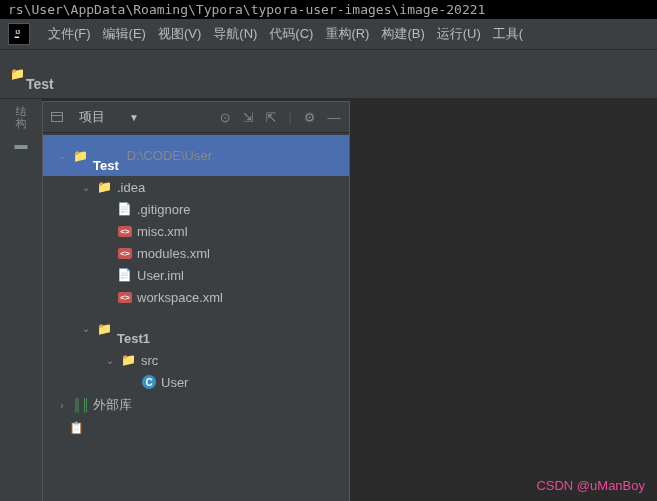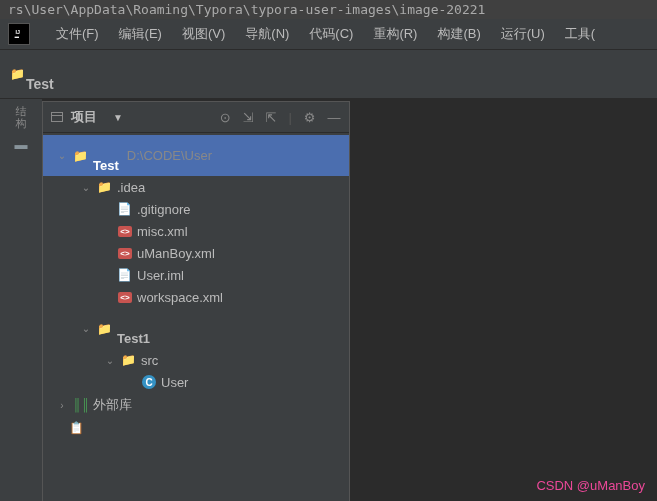--- a/index.html
+++ b/index.html
@@ -1,32 +1,32 @@
 <!DOCTYPE html>
 <html><head>
   <meta charset="utf-8">
   <style>
     * { margin: 0; padding: 0; box-sizing: border-box; font-family: 'Microsoft YaHei', Arial, sans-serif; }
     body { width: 657px; height: 501px; background: #2b2b2b; overflow: hidden; position: relative; }
     
-    .path-bar { background: #404040; color: #aaa; padding: 2px 8px; font-family: monospace; font-size: 13px; white-space: nowrap; overflow: hidden; }
+    .path-bar { background: #000000; color: #aaa; padding: 2px 8px; font-family: monospace; font-size: 13px; white-space: nowrap; overflow: hidden; }
     
-    .menu-bar { background: #3c3f41; display: flex; align-items: center; padding: 4px 8px; gap: 8px; color: #bbbbbb; font-size: 13px; border-bottom: 1px solid #2b2b2b; }
+    .menu-bar { background: #3c3f41; display: flex; align-items: center; padding: 4px 8px; gap: 0; color: #bbbbbb; font-size: 13px; border-bottom: 1px solid #2b2b2b; }
     .app-icon { width: 22px; height: 22px; background: #000; border: 1px solid #555; display: flex; align-items: center; justify-content: center; margin-right: 12px; }
     .app-icon svg { width: 14px; height: 14px; }
     .menu-item { padding: 2px 6px; cursor: pointer; }
     
     .breadcrumb-bar { background: #3c3f41; display: flex; align-items: center; padding: 6px 10px; color: #bbbbbb; font-size: 14px; border-bottom: 1px solid #2b2b2b; }
     
     .main-area { display: flex; height: calc(100% - 82px); }
     .left-gutter { width: 42px; background: #3c3f41; display: flex; flex-direction: column; align-items: center; padding-top: 6px; gap: 8px; color: #888; font-size: 13px; }
     
     .panel { flex: 1; background: #3c3f41; border: 1px solid #555; margin: 2px 2px 2px 0; max-width: 484px; }
     .panel-header { display: flex; align-items: center; padding: 6px 8px; color: #bbbbbb; font-size: 13px; border-bottom: 1px solid #2b2b2b; }
-    .panel-header .title-group { display: flex; align-items: center; gap: 8px; flex: 1; font-weight: bold; }
+    .panel-header .title-group { display: flex; align-items: center; gap: 16px; flex: 1; }
     .panel-header .icons { display: flex; gap: 12px; color: #888; }
     .panel-header .icons span { cursor: pointer; }
     .dropdown-arrow { font-size: 10px; margin-left: 8px; }
     
     .tree { padding: 2px 0; color: #bbbbbb; font-size: 13px; }
     .tree-row { display: flex; align-items: center; padding: 3px 4px; gap: 4px; cursor: pointer; }
     .tree-row.selected { background: #4b6eaf; color: #fff; }
     .indent { display: inline-block; }
     .expander { width: 14px; color: #888; font-size: 10px; text-align: center; }
     .tree-icon { width: 16px; height: 16px; display: inline-flex; align-items: center; justify-content: center; font-size: 12px; }
@@ -124,21 +124,21 @@
         <span class="tree-icon">
             <span class="ic-xml">&lt;&gt;</span>
           </span>
         <span class="tree-label">misc.xml</span>
       </div>
       <div class="tree-row">
         <span class="indent" style="width:66px"></span>
         <span class="tree-icon">
             <span class="ic-xml">&lt;&gt;</span>
           </span>
-        <span class="tree-label">uManBoy.xml</span>
+        <span class="tree-label">modules.xml</span>
       </div>
       <div class="tree-row">
         <span class="indent" style="width:66px"></span>
         <span class="tree-icon ic-git">📄</span>
         <span class="tree-label">User.iml</span>
       </div>
       <div class="tree-row">
         <span class="indent" style="width:66px"></span>
         <span class="tree-icon">
             <span class="ic-xml">&lt;&gt;</span>

